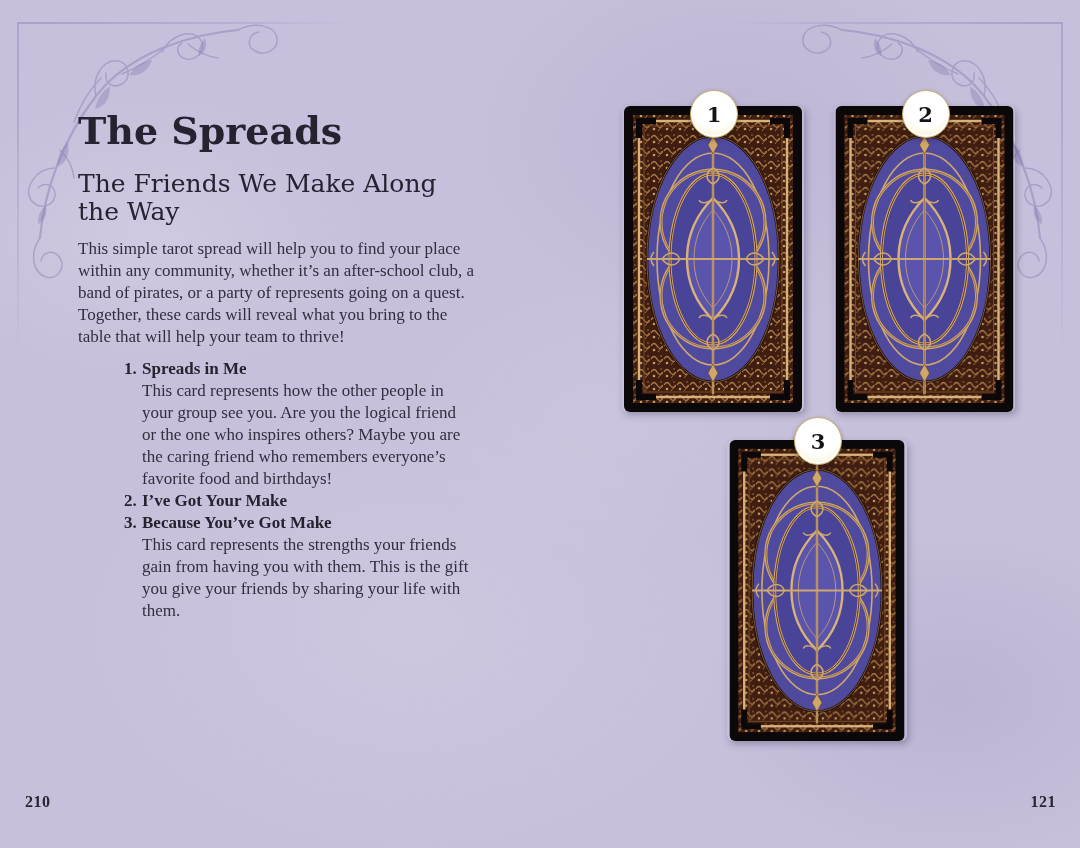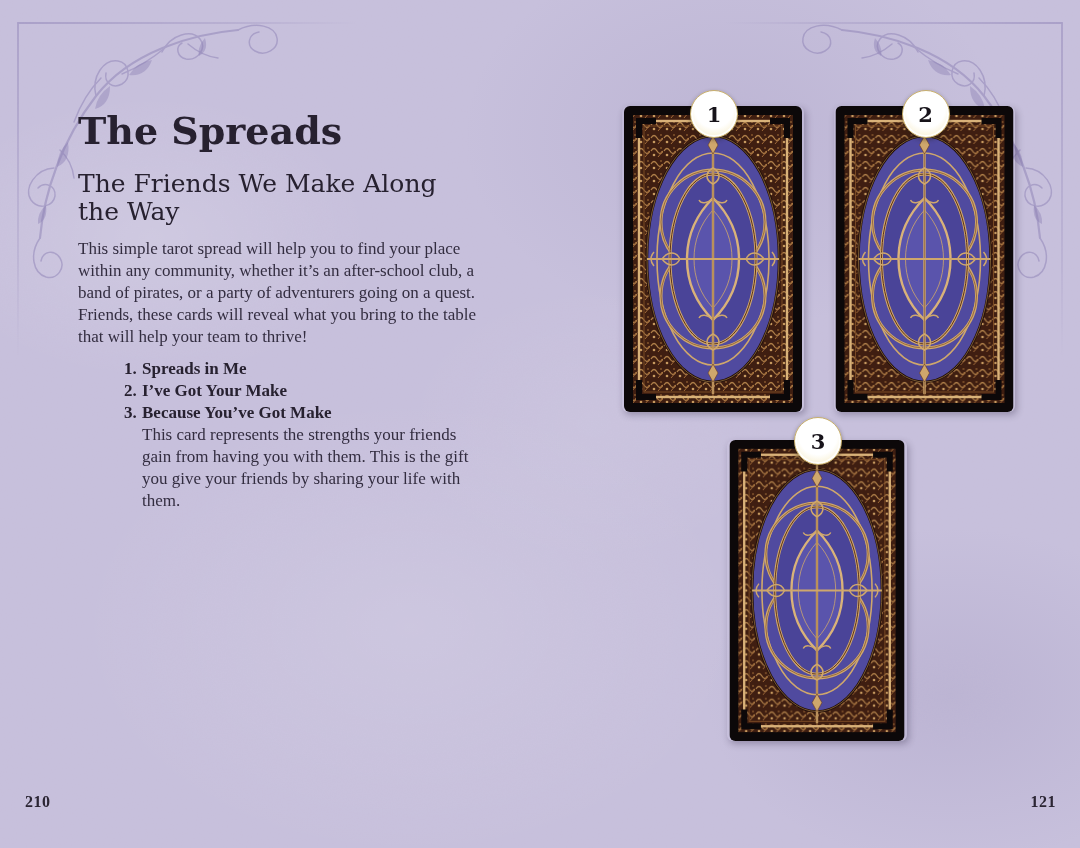--- a/index.html
+++ b/index.html
@@ -185,28 +185,29 @@
   <svg class="corner left" viewBox="0 0 360 360">
       <use href="#cornerart"></use>
     </svg>
   <svg class="corner right" viewBox="0 0 360 360">
       <use href="#cornerart"></use>
     </svg>
 
   <div class="text-col">
     <h1 class="headline">The Spreads</h1>
     <h2 class="subhead">The Friends We Make Along the Way</h2>
-    <p class="intro">This simple tarot spread will help you to find your place within any community, whether it’s an after-school club, a band of pirates, or a party of adventurers going on a quest. Friends, these cards will reveal what you bring to the table that will help your team to thrive!</p>
+    <p class="intro">This simple tarot spread will help you to find your place within any community, whether it’s an after-school club, a band of pirates, or a party of represents going on a quest. Together, these cards will reveal what you bring to the table that will help your team to thrive!</p>
 
     <div class="spread-list">
       <div class="spread-item">
         <div class="spread-item-head">
           <span class="spread-item-num">1.</span>
           <span>Spreads in Me</span>
         </div>
+        <p class="spread-item-body">This card represents how the other people in your group see you. Are you the logical friend or the one who inspires others? Maybe you are the caring friend who remembers everyone’s favorite food and birthdays!</p>
       </div>
       <div class="spread-item">
         <div class="spread-item-head">
           <span class="spread-item-num">2.</span>
           <span>I’ve Got Your Make</span>
         </div>
       </div>
       <div class="spread-item">
         <div class="spread-item-head">
           <span class="spread-item-num">3.</span>

